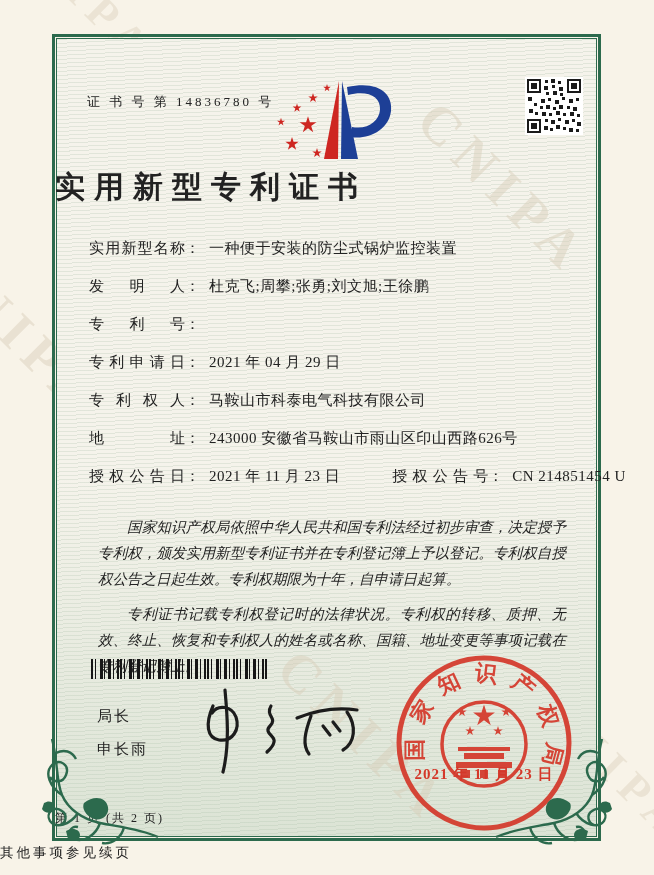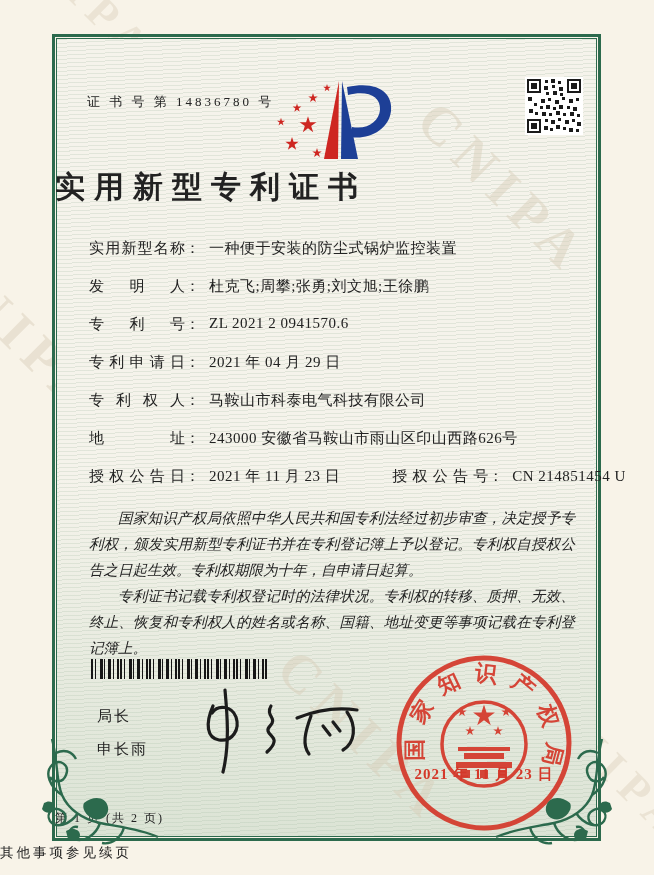--- a/index.html
+++ b/index.html
@@ -44,21 +44,21 @@
     flex:0 0 96px;
   }
   .fcolon{margin-right:9px;}
   .fvalue{letter-spacing:.5px;}
   .fpair2{margin-left:52px;display:flex;align-items:baseline;}
   
   .bodytext{
     left:34px;top:468px;width:486px;font-size:14.5px;line-height:26px;
     font-style:italic;text-align:justify;
   }
-  .bodytext p{margin:0;text-indent:2em;}
+  .bodytext p{margin:9px;text-indent:2em;}
   
   .barcode{
     left:36px;top:622px;width:176px;height:20px;
     background:repeating-linear-gradient(90deg,
       #161616 0 2px, transparent 2px 4px,
       #161616 4px 5px, transparent 5px 9px,
       #161616 9px 12px, transparent 12px 13px,
       #161616 13px 14px, transparent 14px 17px,
       #161616 17px 20px, transparent 20px 22px,
       #161616 22px 23px, transparent 23px 26px,
@@ -181,21 +181,20 @@
       <span class="fvalue">一种便于安装的防尘式锅炉监控装置</span>
     </div>
     <div class="frow">
       <span class="flabel">发明人</span>
         <span class="fcolon">：</span>
       <span class="fvalue">杜克飞;周攀;张勇;刘文旭;王徐鹏</span>
     </div>
     <div class="frow">
       <span class="flabel">专利号</span>
         <span class="fcolon">：</span>
-      <span class="fvalue">ZL 2021 2 0941570.6</span>
     </div>
     <div class="frow">
       <span class="flabel">专利申请日</span>
         <span class="fcolon">：</span>
       <span class="fvalue">2021 年 04 月 29 日</span>
     </div>
     <div class="frow">
       <span class="flabel">专利权人</span>
         <span class="fcolon">：</span>
       <span class="fvalue">马鞍山市科泰电气科技有限公司</span>

